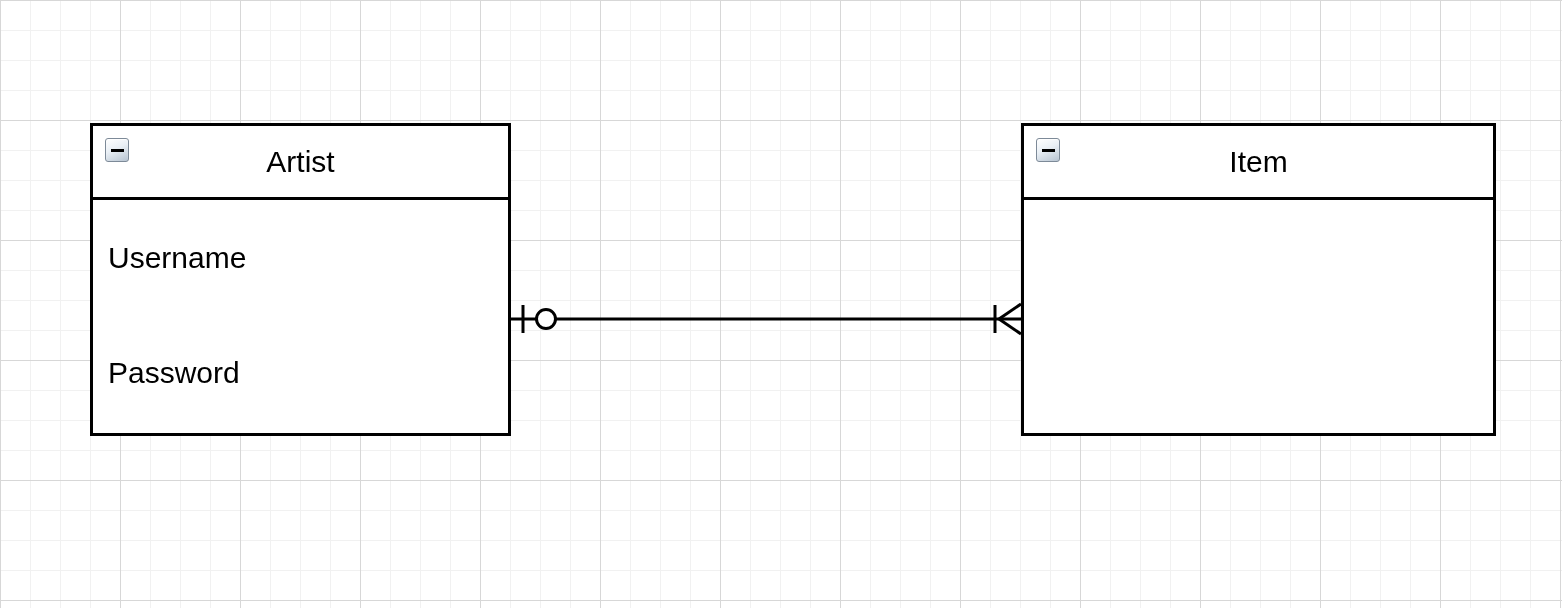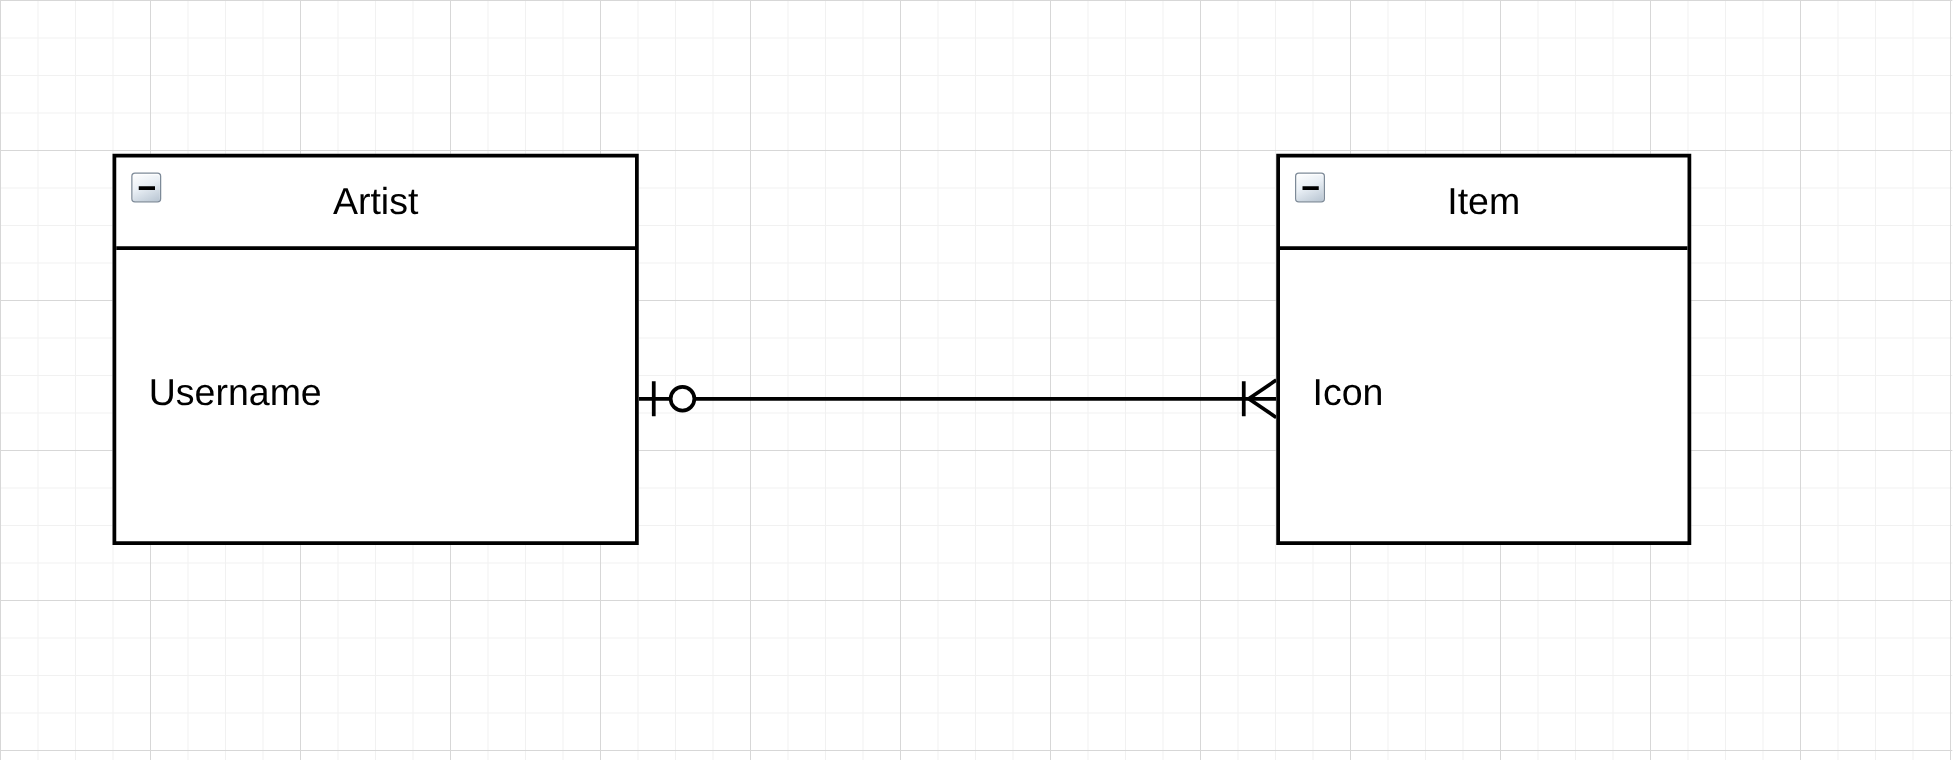--- a/index.html
+++ b/index.html
@@ -26,21 +26,21 @@
     z-index: 1;
   }
 
   .entity {
     position: absolute;
     background: #ffffff;
     border: 3px solid #000000;
     z-index: 2;
   }
   .entity.artist { left: 90px;   top: 123px; width: 421px; height: 313px; }
-  .entity.item   { left: 1021px; top: 123px; width: 332px; height: 313px; }
+  .entity.item   { left: 1021px; top: 123px; width: 475px; height: 313px; }
 
   .entity-header {
     position: relative;
     height: 74px;
     border-bottom: 3px solid #000000;
     display: flex;
     align-items: center;
     justify-content: center;
   }
   .entity-title {
@@ -69,21 +69,21 @@
 
   .attr-rows {
     display: flex;
     flex-direction: column;
     height: 230px;
   }
   .attr-row {
     flex: 1;
     display: flex;
     align-items: center;
-    padding-left: 26px;
+    padding-left: 15px;
     font-size: 30px;
   }
 </style>
 </head>
 <body>
 
 <div class="canvas">
 
   <svg class="edge-layer" width="1562" height="608" viewBox="0 0 1562 608" xmlns="http://www.w3.org/2000/svg">
 
@@ -101,28 +101,28 @@
 
   <div class="entity artist">
     <div class="entity-header">
       <button class="collapse-btn">
         <span class="minus-glyph"></span>
       </button>
       <span class="entity-title">Artist</span>
     </div>
     <div class="attr-rows">
       <div class="attr-row">Username</div>
+      <div class="attr-row">Password</div>
     </div>
   </div>
 
   <div class="entity item">
     <div class="entity-header">
       <button class="collapse-btn">
         <span class="minus-glyph"></span>
       </button>
       <span class="entity-title">Item</span>
     </div>
     <div class="attr-rows">
-      <div class="attr-row">Icon</div>
     </div>
   </div>
 
 </div>
 
 </body></html>

